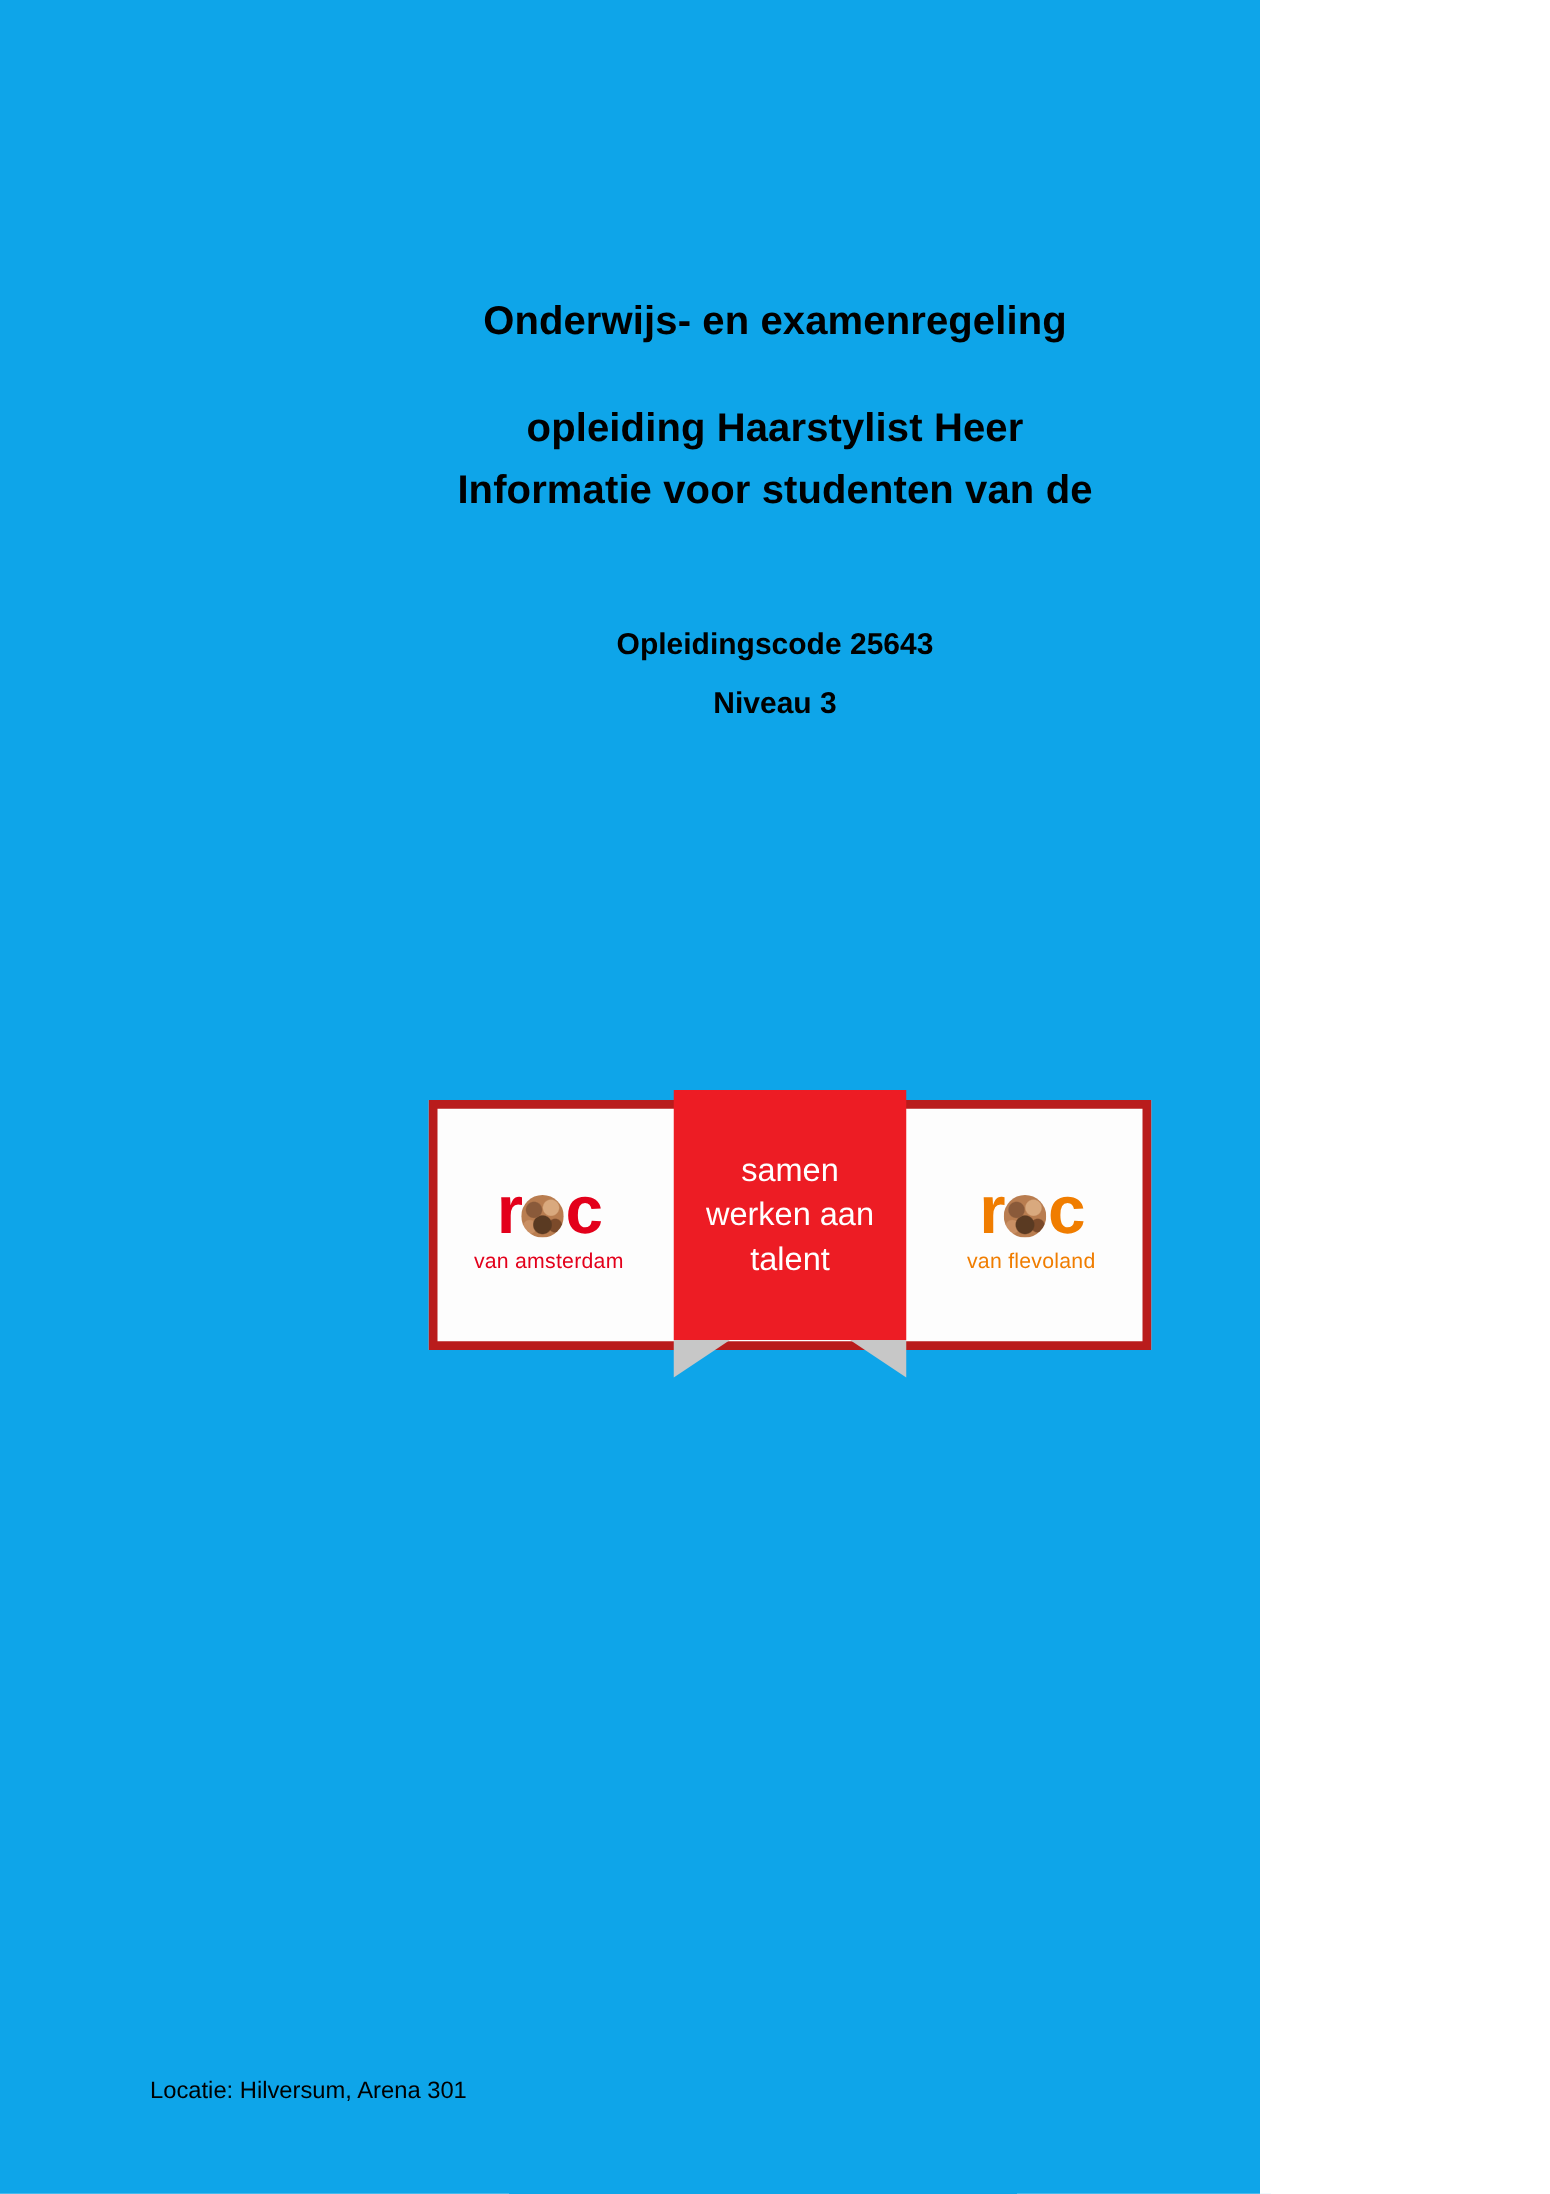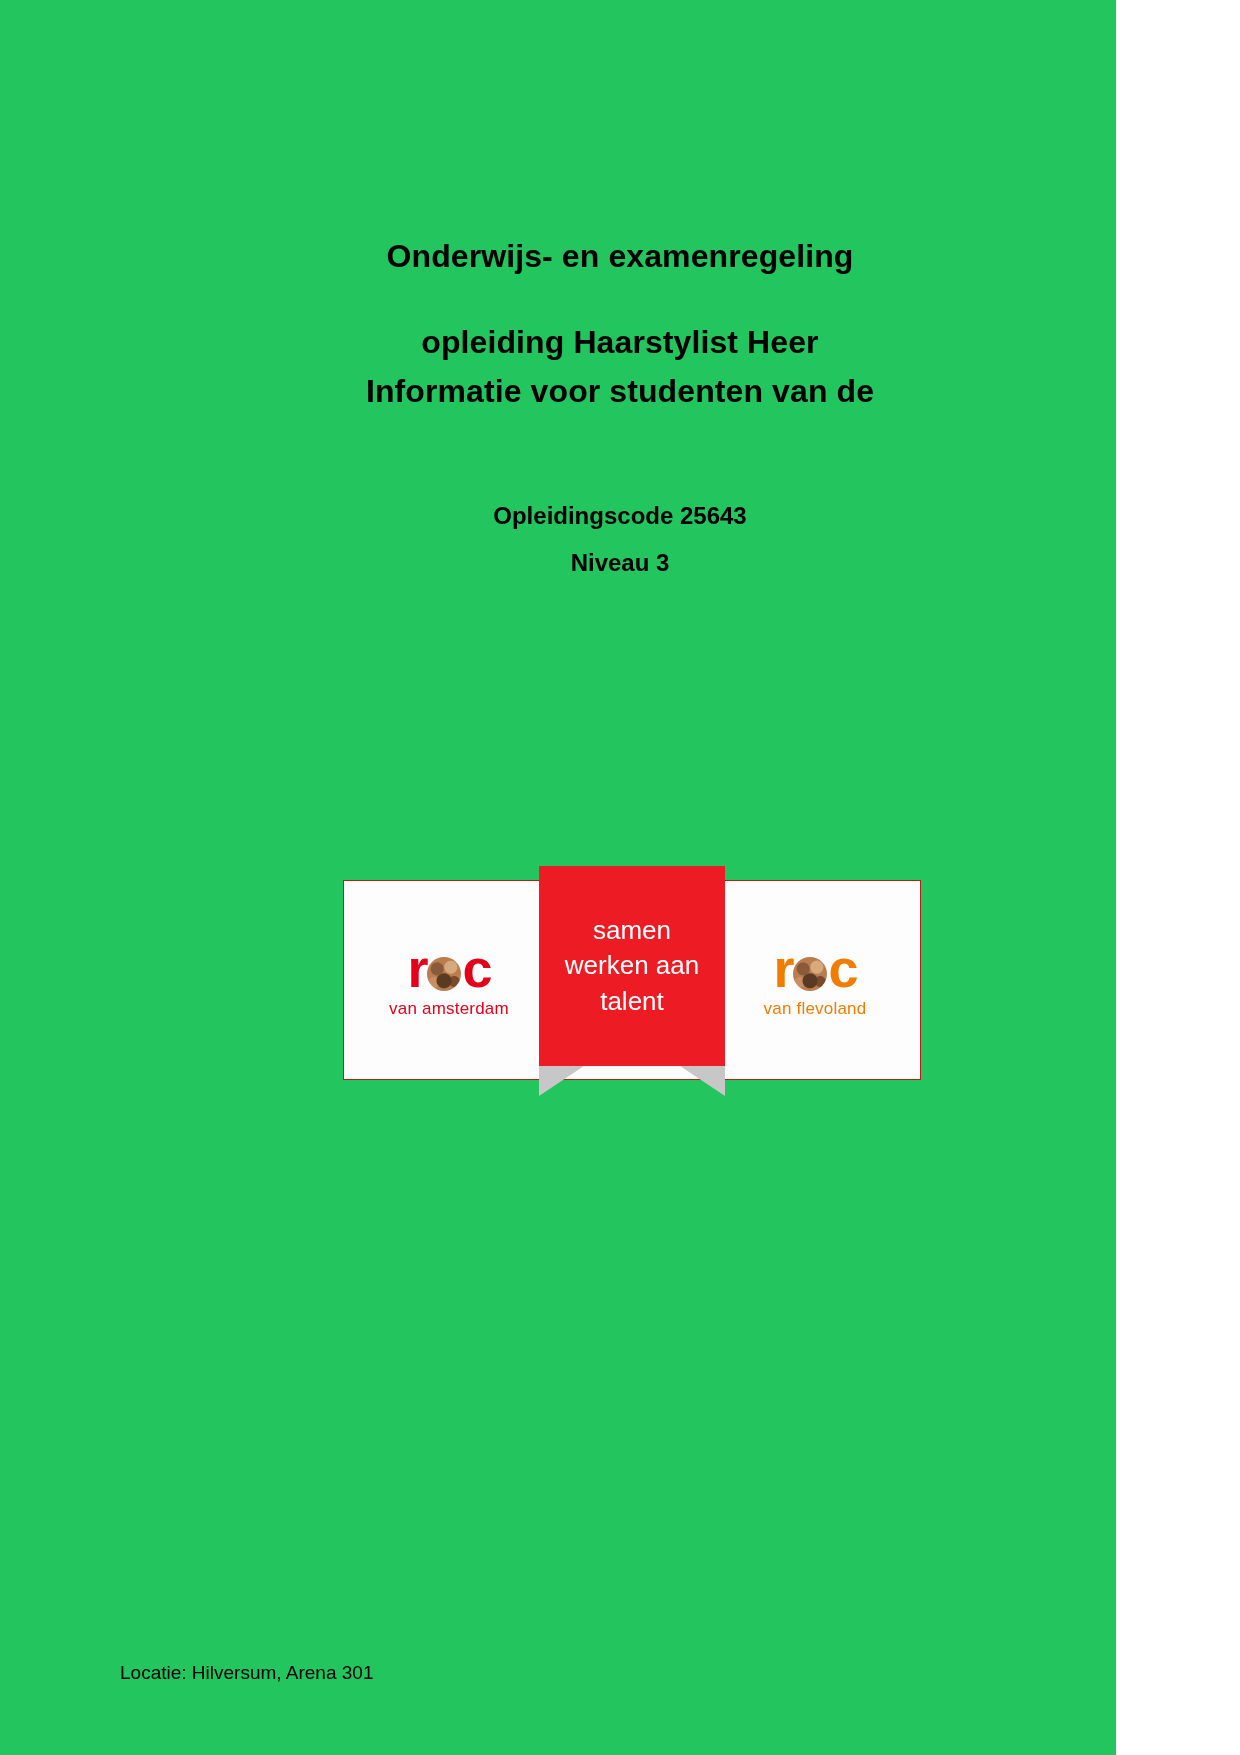--- a/index.html
+++ b/index.html
@@ -11,23 +11,23 @@
     width: 1240px;
     height: 1755px;
     font-family: "Liberation Sans", sans-serif;
     color: #000000;
     position: relative;
     overflow: hidden;
   }
 
   .page {
     position: relative;
-    width: 1116px;
+    width: 1008px;
     height: 1755px;
-    background: #22c55e;
+    background: #0ea5e9;
   }
 
   .title-block {
     position: absolute;
     top: 232px;
     left: 0;
     width: 1240px;
     text-align: center;
   }
 
@@ -58,27 +58,27 @@
     left: 0;
     width: 1240px;
     display: flex;
     justify-content: center;
   }
 
   .logo-box {
     width: 578px;
     height: 200px;
     background: #fdfdfd;
-    border: 1px solid #b91c1c;
+    border: 7px solid #b91c1c;
     position: relative;
     display: flex;
     align-items: center;
     justify-content: space-between;
     box-sizing: border-box;
-    padding: 0 30px;
+    padding: 0 14px;
     margin-left: 24px;
   }
 
   .roc-logo {
     width: 150px;
     text-align: center;
     position: relative;
     z-index: 1;
   }
 

